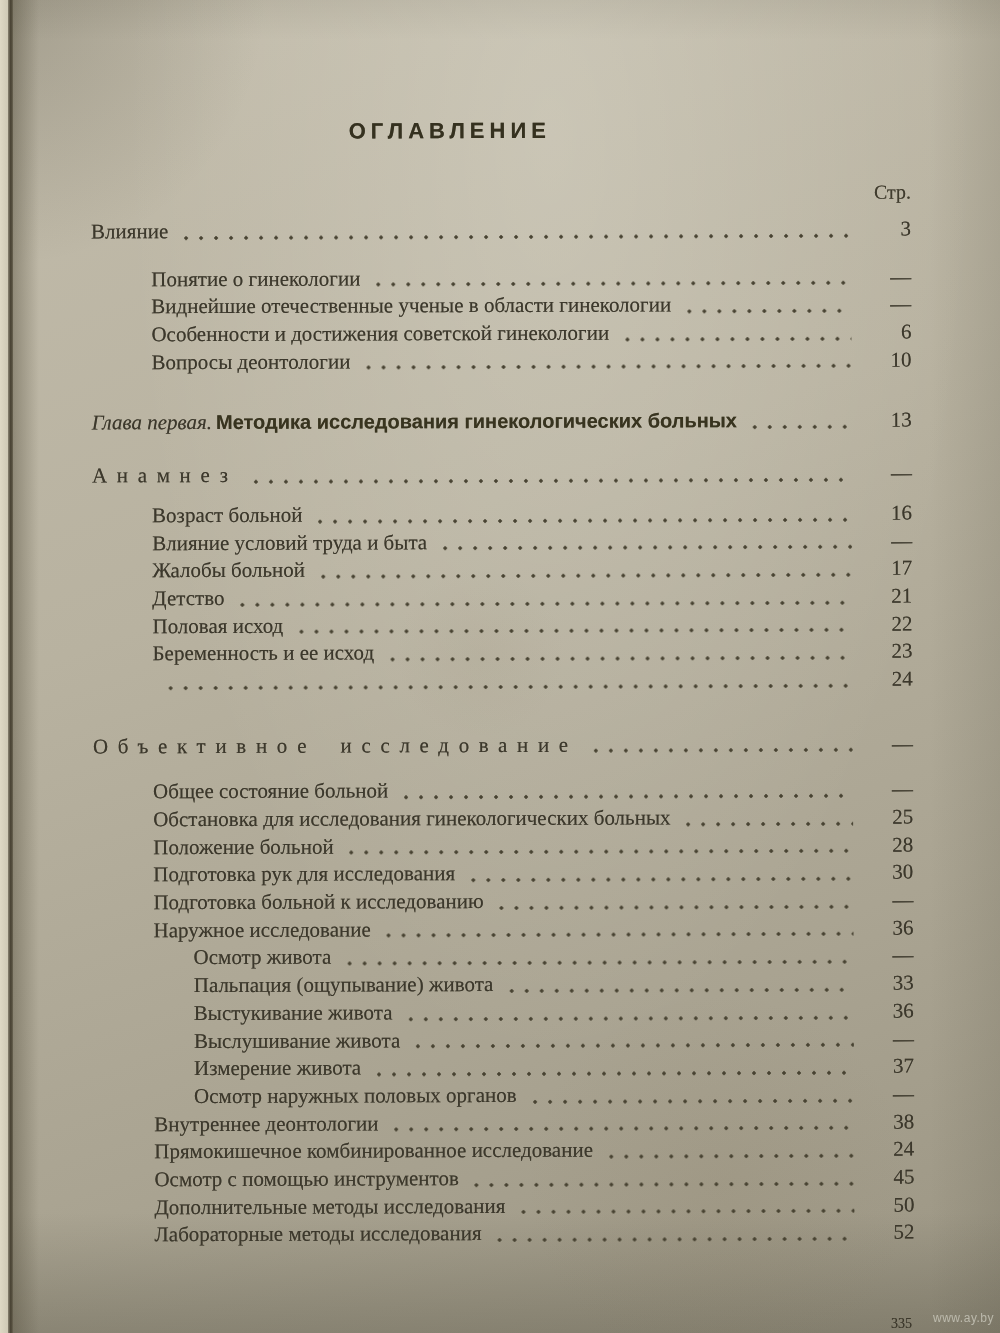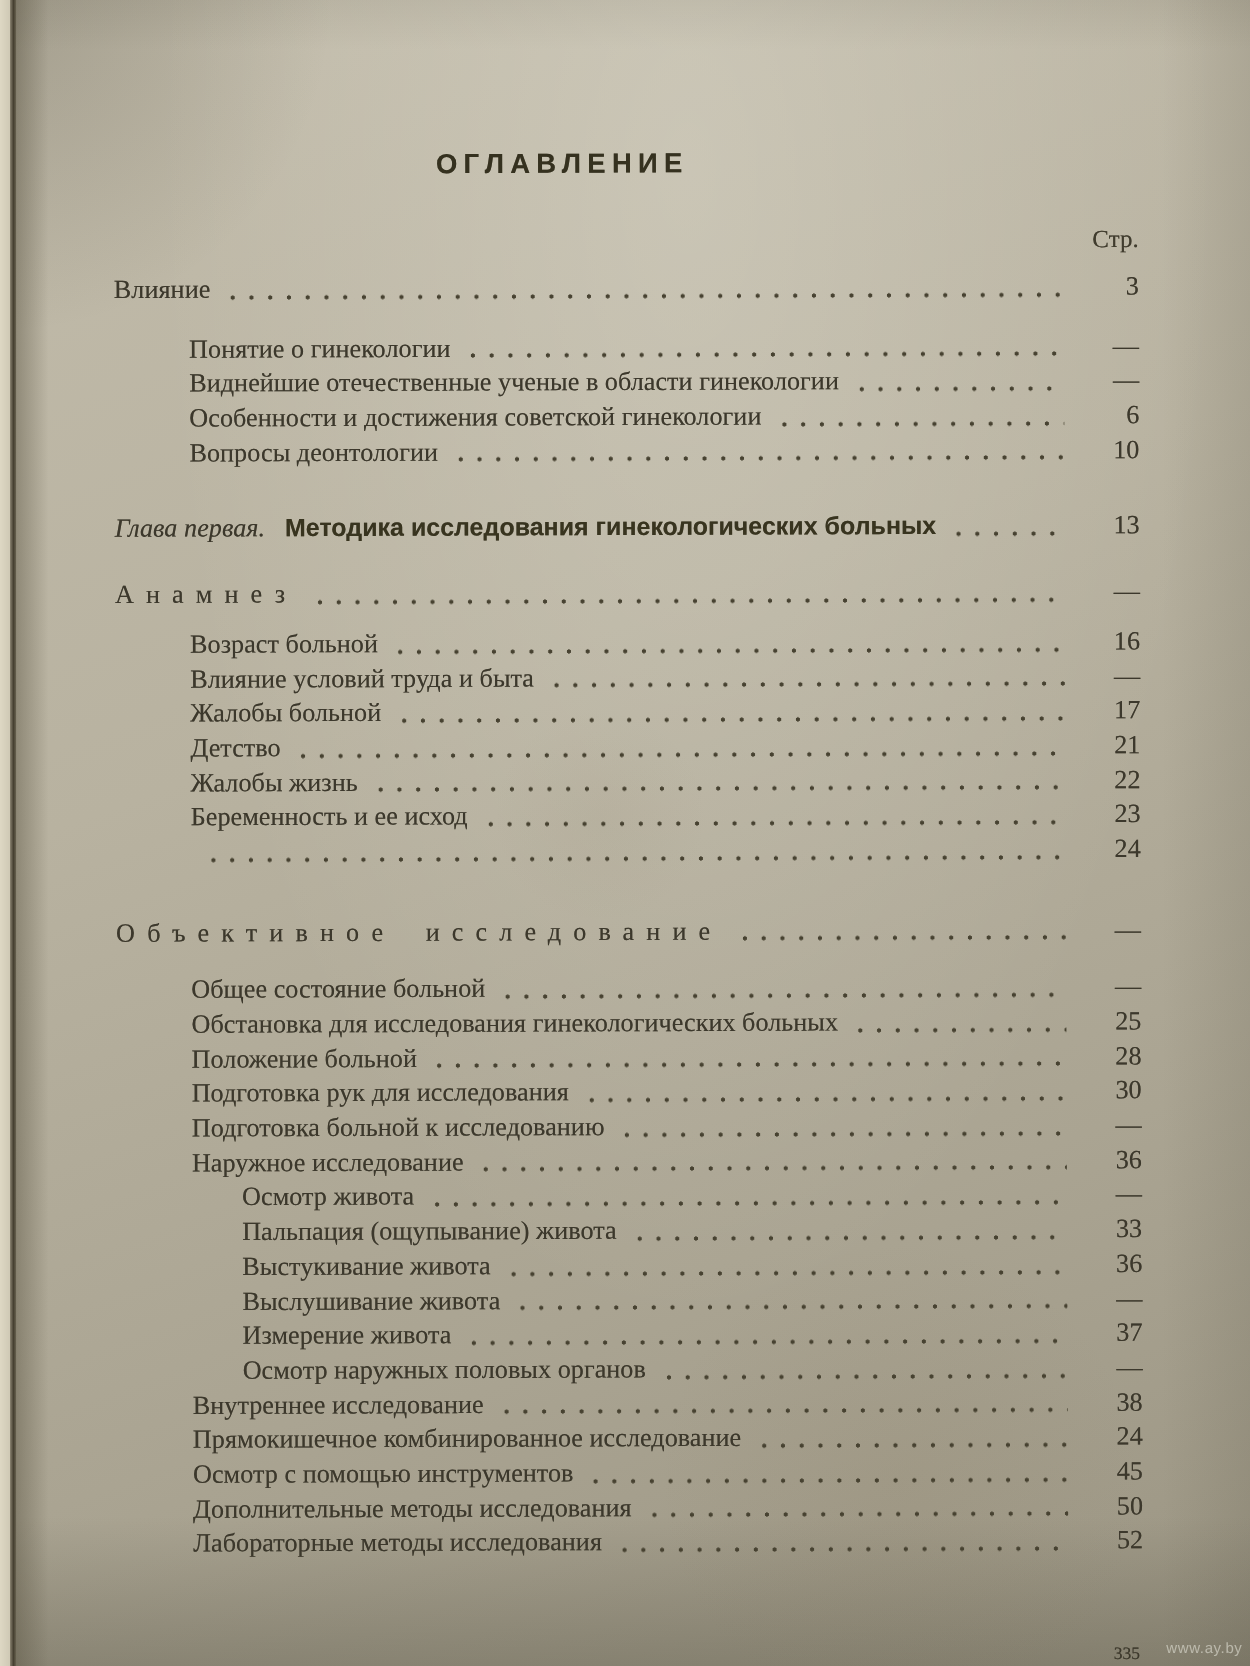--- a/index.html
+++ b/index.html
@@ -51,21 +51,21 @@
   .row.lvl2{padding-left:100px;}
   .leader{
     flex:1 1 auto;align-self:stretch;margin:0 10px 0 9px;
     background-image:radial-gradient(circle at 7px 2px,#474231 1.5px,rgba(0,0,0,0) 1.9px);
     background-size:15px 4px;background-repeat:repeat-x;
     background-position:left 2px bottom 7px;
   }
   .pageno{flex:0 0 50px;text-align:right;white-space:nowrap;}
 
   .style-spaced .label{letter-spacing:0.46em;word-spacing:0.45em;}
-  .style-chapter .prefix{font-style:italic;margin-right:16px;}
+  .style-chapter .prefix{font-style:italic;margin-right:4px;}
   .style-chapter .chap-title{
     font-family:"Liberation Sans","DejaVu Sans",sans-serif;
     font-weight:bold;font-size:20px;color:#38341f;
   }
   [data-section="glava-pervaya"]{margin-top:33px;}
   [data-section="anamnez"]{margin-top:25px;}
   [data-section="obektivnoe"]{margin-top:37px;}
   [data-section="vvedenie"] .row.heading{margin-bottom:20px;}
   [data-section="anamnez"] .row.heading{margin-bottom:12px;}
   [data-section="obektivnoe"] .row.heading{margin-bottom:18px;}
@@ -146,21 +146,21 @@
             <span class="label">Жалобы больной</span>
             <span class="leader"></span>
             <span class="pageno">17</span>
           </div>
           <div class="row lvl1">
             <span class="label">Детство</span>
             <span class="leader"></span>
             <span class="pageno">21</span>
           </div>
           <div class="row lvl1">
-            <span class="label">Жалобы жизнь</span>
+            <span class="label">Половая исход</span>
             <span class="leader"></span>
             <span class="pageno">22</span>
           </div>
           <div class="row lvl1">
             <span class="label">Беременность и ее исход</span>
             <span class="leader"></span>
             <span class="pageno">23</span>
           </div>
           <div class="row lvl1">
             <span class="leader"></span>
@@ -227,21 +227,21 @@
             <span class="label">Измерение живота</span>
             <span class="leader"></span>
             <span class="pageno">37</span>
           </div>
           <div class="row lvl2">
             <span class="label">Осмотр наружных половых органов</span>
             <span class="leader"></span>
             <span class="pageno">—</span>
           </div>
           <div class="row lvl1">
-            <span class="label">Внутреннее исследование</span>
+            <span class="label">Внутреннее деонтологии</span>
             <span class="leader"></span>
             <span class="pageno">38</span>
           </div>
           <div class="row lvl1">
             <span class="label">Прямокишечное комбинированное исследование</span>
             <span class="leader"></span>
             <span class="pageno">24</span>
           </div>
           <div class="row lvl1">
             <span class="label">Осмотр с помощью инструментов</span>

